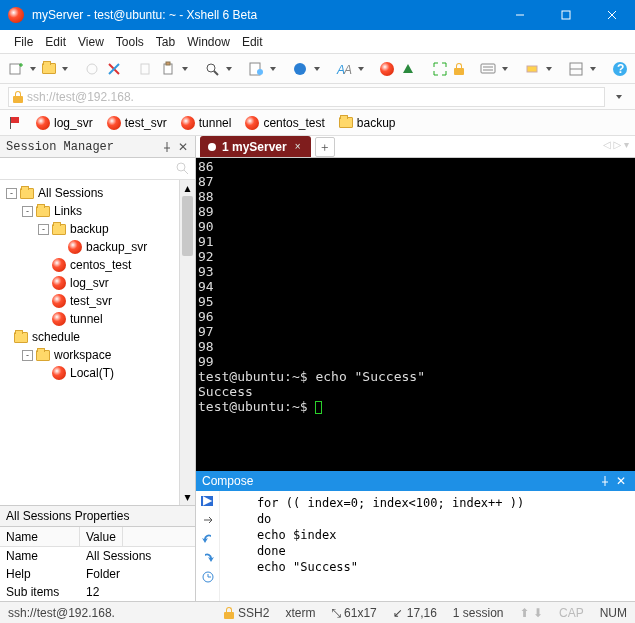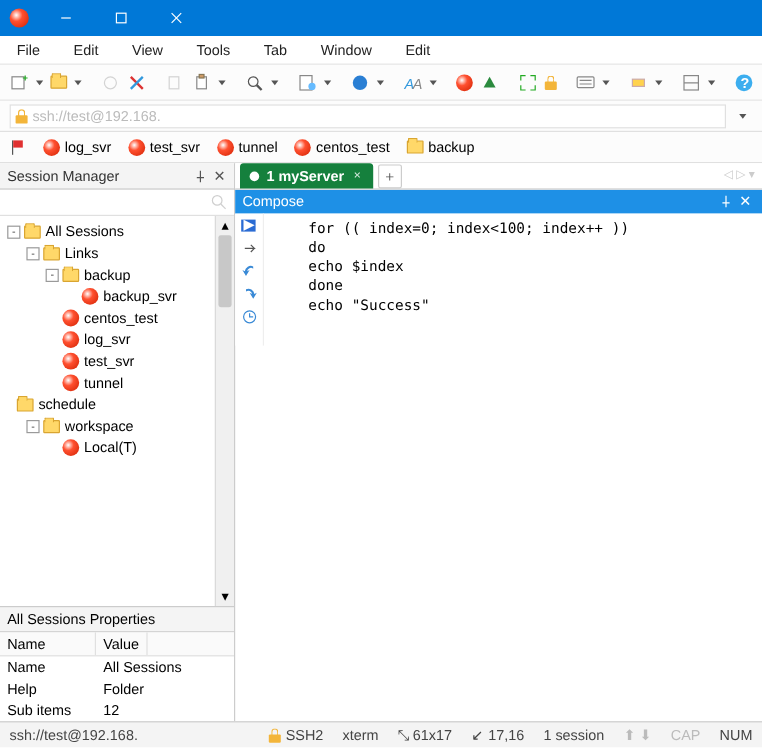--- a/index.html
+++ b/index.html
@@ -6,21 +6,21 @@
 body { width: 635px; height: 623px; background: #fff; display: flex; flex-direction: column; overflow: hidden; }
 
 
 .titlebar { height: 30px; background: #0078d7; color: #fff; display: flex; align-items: center; padding-left: 8px; }
 .titlebar .logo { width: 16px; height: 16px; border-radius: 50%; background: radial-gradient(circle at 35% 35%, #fff 0%, #ff5030 35%, #d02000 100%); margin-right: 8px; }
 .titlebar .title { flex: 1; font-size: 12px; }
 .titlebar .winbtn { width: 46px; height: 30px; display: flex; align-items: center; justify-content: center; }
 .titlebar .winbtn svg { stroke: #fff; fill: none; }
 
 
-.menubar { height: 24px; display: flex; align-items: center; padding: 0 14px; gap: 28px; border-bottom: 1px solid #e0e0e0; background:#fff;}
+.menubar { height: 24px; display: flex; align-items: center; padding: 0 14px; gap: 12px; border-bottom: 1px solid #e0e0e0; background:#fff;}
 .menubar span { color: #222; }
 
 
 .toolbar { height: 30px; display: flex; align-items: center; padding: 0 8px; gap: 6px; border-bottom: 1px solid #e0e0e0; background:#fcfcfc;}
 .tb-sep { width: 1px; height: 20px; background: #ddd; margin: 0 2px; }
 .tb-btn { width: 20px; height: 20px; display:flex;align-items:center;justify-content:center; position:relative;}
 .tb-drop { width:8px; display:flex;align-items:center;justify-content:center;}
 .tb-drop::after{content:"";border-left:3px solid transparent;border-right:3px solid transparent;border-top:4px solid #555;}
 
 
@@ -38,21 +38,21 @@
 .flag{width:14px;height:14px;position:relative;}
 .flag::before{content:"";position:absolute;left:2px;top:1px;width:1px;height:12px;background:#555;}
 .flag::after{content:"";position:absolute;left:3px;top:1px;width:8px;height:6px;background:#e03030;}
 
 
 .body { flex:1; display:flex; min-height:0; }
 
 
 .sm { width:196px; display:flex; flex-direction:column; border-right:1px solid #ccc; }
 .sm-head{height:22px;display:flex;align-items:center;padding:0 4px 0 6px;border-bottom:1px solid #ccc;background:#f4f4f4;}
-.sm-head .t{flex:1;color:#333;}
+.sm-head .t{flex:1;color:#333;font-family:Liberation Mono, monospace;}
 .sm-head .pin,.sm-head .x{width:16px;height:16px;display:flex;align-items:center;justify-content:center;color:#555;}
 .sm-search{height:22px;border-bottom:1px solid #e0e0e0;display:flex;align-items:center;padding:0 4px;}
 .sm-search input{flex:1;border:none;outline:none;height:18px;}
 .sm-search .mag{width:16px;height:16px;opacity:.4;}
 .sm-tree{flex:1;overflow:hidden;display:flex;}
 .sm-tree-inner{flex:1;padding:4px 0;overflow:hidden;}
 .sm-tree .row{display:flex;align-items:center;height:18px;white-space:nowrap;}
 .sm-tree .exp{width:11px;height:11px;border:1px solid #9a9a9a;display:flex;align-items:center;justify-content:center;font-size:9px;line-height:1;color:#444;margin-right:3px;background:#fff;}
 .sm-tree .lbl{margin-left:4px;}
 .sm-scroll{width:16px;background:#f0f0f0;border-left:1px solid #dadada;display:flex;flex-direction:column;}
@@ -64,21 +64,21 @@
 .sm-props-cols div{padding:3px 6px;border-right:1px solid #e0e0e0;}
 .sm-props-cols div:first-child{width:80px;}
 .sm-props-body{flex:0 0 auto;}
 .sm-props-body .prow{display:flex;height:18px;}
 .sm-props-body .prow div:first-child{width:80px;padding:2px 6px;}
 .sm-props-body .prow div:last-child{padding:2px 6px;}
 
 
 .right{flex:1;display:flex;flex-direction:column;min-width:0;}
 .tabs{height:22px;background:#fff;border-bottom:1px solid #ccc;display:flex;align-items:flex-end;padding-left:4px;position:relative;}
-.tab{height:21px;background:#15803d;color:#fff;display:flex;align-items:center;padding:0 8px;gap:6px;border-radius:3px 3px 0 0;font-size:11px;}
+.tab{height:21px;background:#7f1d1d;color:#fff;display:flex;align-items:center;padding:0 8px;gap:6px;border-radius:3px 3px 0 0;font-size:11px;}
 .tab .dot{width:8px;height:8px;border-radius:50%;background:#fff;}
 .tab .cx{width:10px;height:10px;display:flex;align-items:center;justify-content:center;color:#dfeee7;font-size:10px;}
 .tabadd{width:20px;height:20px;border:1px solid #ccc;margin-left:4px;display:flex;align-items:center;justify-content:center;border-radius:2px;color:#555;}
 .tabs .navarrows{position:absolute;right:6px;top:3px;display:flex;gap:2px;color:#ccc;font-size:10px;}
 
 .term{flex:1;background:#000;color:#dcdcdc;font-family:Consolas,monospace;font-size:13px;line-height:15px;padding:1px 2px;white-space:pre;overflow:hidden;}
 .term .cursor{display:inline-block;width:7px;height:13px;border:1px solid #2bd12b;vertical-align:text-bottom;}
 
 .compose-head{height:20px;background:#1e90e6;color:#fff;display:flex;align-items:center;padding:0 6px;}
 .compose-head .t{flex:1;}
@@ -98,20 +98,21 @@
 .lock::after{content:"";position:absolute;top:0;left:2px;width:4px;height:5px;border:1px solid #f3b53a;border-bottom:none;border-radius:3px 3px 0 0;}
 
 
 svg{display:block;}
 </style>
 </head>
 <body>
 
 <div class="titlebar">
   <div class="logo"></div>
+  <div class="title">myServer - test@ubuntu: ~ - Xshell 6 Beta</div>
   <div class="winbtn">
       <svg width="10" height="10">
         <line x1="1" y1="5" x2="9" y2="5" stroke-width="1"></line>
       </svg>
     </div>
   <div class="winbtn">
       <svg width="10" height="10">
         <rect x="1" y="1" width="8" height="8" stroke-width="1"></rect>
       </svg>
     </div>
@@ -401,20 +402,37 @@
   <div class="right">
     <div class="tabs">
       <div class="tab">
         <span class="dot"></span>
         <span style="font-weight:bold">1 myServer</span>
         <span class="cx">×</span>
       </div>
       <div class="tabadd">＋</div>
       <div class="navarrows">◁ ▷ ▾</div>
     </div>
+    <div class="term" id="term">86
+87
+88
+89
+90
+91
+92
+93
+94
+95
+96
+97
+98
+99
+test@ubuntu:~$ echo "Success"
+Success
+test@ubuntu:~$ <span class="cursor"></span></div>
 
     <div class="compose-head">
       <span class="t">Compose</span>
       <span class="pin">
           <svg width="10" height="10">
             <path d="M5 0v6M2 6h6M5 6v4" stroke="#fff" fill="none"></path>
           </svg>
         </span>
       <span class="x">✕</span>
     </div>

